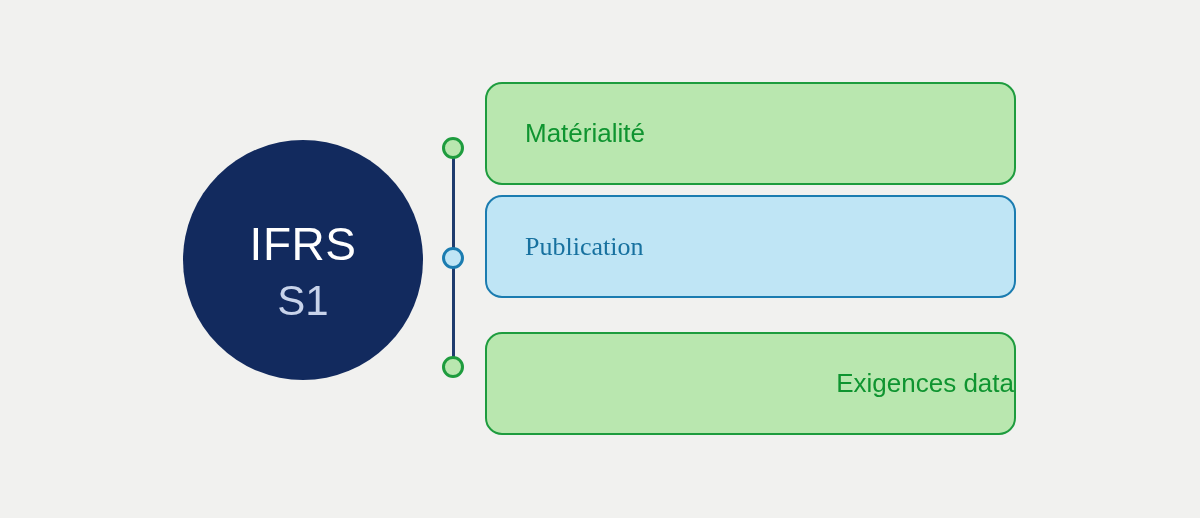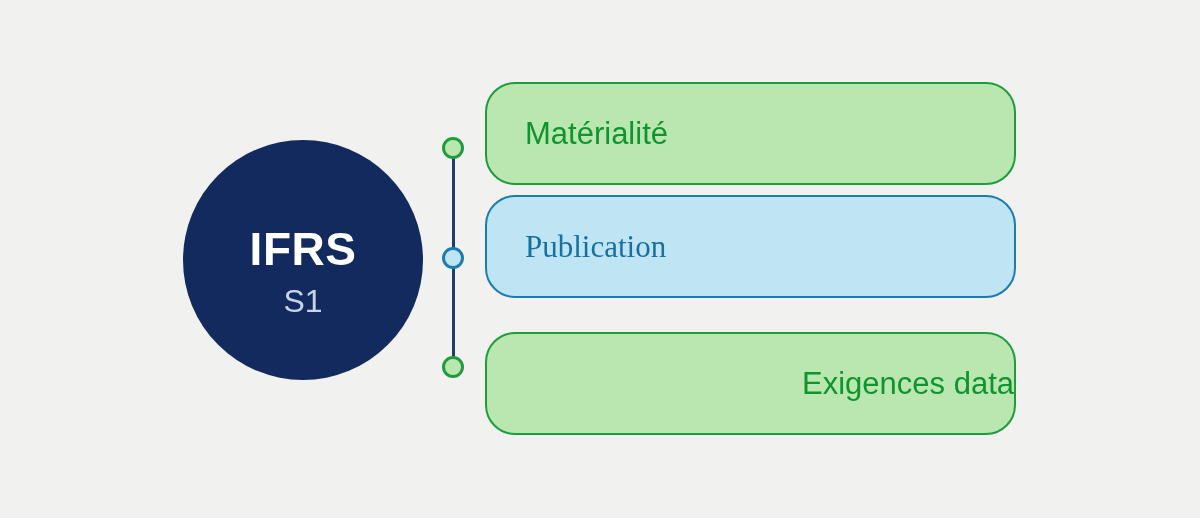--- a/index.html
+++ b/index.html
@@ -37,28 +37,28 @@
     background: var(--navy);
     display: flex;
     flex-direction: column;
     align-items: center;
     justify-content: center;
     text-align: center;
   }
   .center-title {
     color: var(--title-color);
     font-size: 46px;
-    font-weight: 700;
+    font-weight: 400;
     line-height: 1.0;
     letter-spacing: 0.5px;
     margin-top: 23px;
   }
   .center-subtitle {
     color: var(--subtitle-color);
-    font-size: 32px;
+    font-size: 42px;
     font-weight: 400;
     line-height: 1.0;
     margin-top: 13px;
   }
   .connector-line {
     position: absolute;
     left: 451.5px;
     top: 148px;
     width: 3px;
     height: 219px;
@@ -80,25 +80,25 @@
   }
   .node-blue {
     background: var(--blue-fill);
     border: 3px solid var(--blue-border);
   }
   .item-box {
     position: absolute;
     left: 485px;
     width: 531px;
     height: 103px;
-    border-radius: 30px;
+    border-radius: 17px;
     display: flex;
     align-items: center;
     padding-left: 38px;
-    font-size: 31px;
+    font-size: 26px;
     font-weight: 500;
   }
   .item-box.b1 { top: 82px; }
   .item-box.b2 { top: 195px; font-family: Liberation Serif, serif; }
   .item-box.b3 { top: 332px; justify-content: flex-end; }
   .box-green {
     background: var(--green-fill);
     border: 2.5px solid var(--green-border);
     color: var(--green-text);
   }

